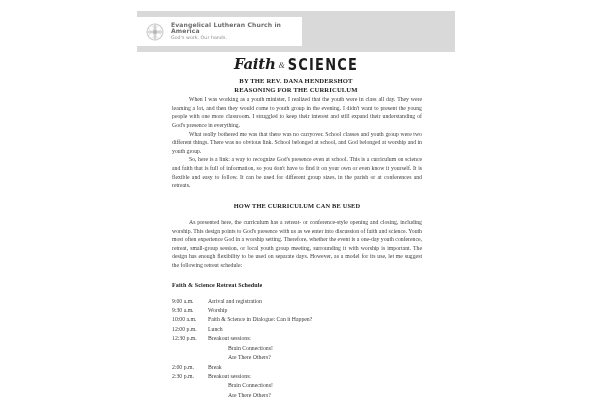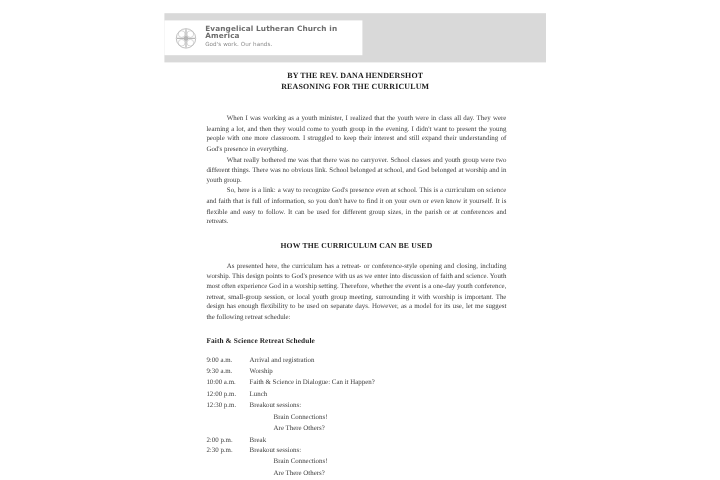--- a/index.html
+++ b/index.html
@@ -176,20 +176,23 @@
       <circle cx="28" cy="28" r="6.2" fill="none" stroke="#9a9a9a" stroke-width="1.2"></circle>
       <circle cx="20" cy="20" r="4.5" fill="#8a8a8a"></circle>
     </svg>
     <span class="logo-text">
       <span class="org-name">Evangelical Lutheran Church in America</span>
       <span class="org-tagline">God's work. Our hands.</span>
     </span>
   </div>
 
   <div class="title-wrap">
+    <div class="main-title">
+      <span class="t-faith">Faith</span><span class="t-amp">&amp;</span><span class="t-science">SCIENCE</span>
+    </div>
     <div class="byline">
       <div>BY THE REV. DANA HENDERSHOT</div>
       <div>REASONING FOR THE CURRICULUM</div>
     </div>
   </div>
 
   <div class="body-col">
     <p class="para">When I was working as a youth minister, I realized that the youth were in class all day. They were learning a lot, and then they would come to youth group in the evening. I didn't want to present the young people with one more classroom. I struggled to keep their interest and still expand their understanding of God's presence in everything.</p>
     <p class="para">What really bothered me was that there was no carryover. School classes and youth group were two different things. There was no obvious link. School belonged at school, and God belonged at worship and in youth group.</p>
     <p class="para">So, here is a link: a way to recognize God's presence even at school. This is a curriculum on science and faith that is full of information, so you don't have to find it on your own or even know it yourself. It is flexible and easy to follow. It can be used for different group sizes, in the parish or at conferences and retreats.</p>

